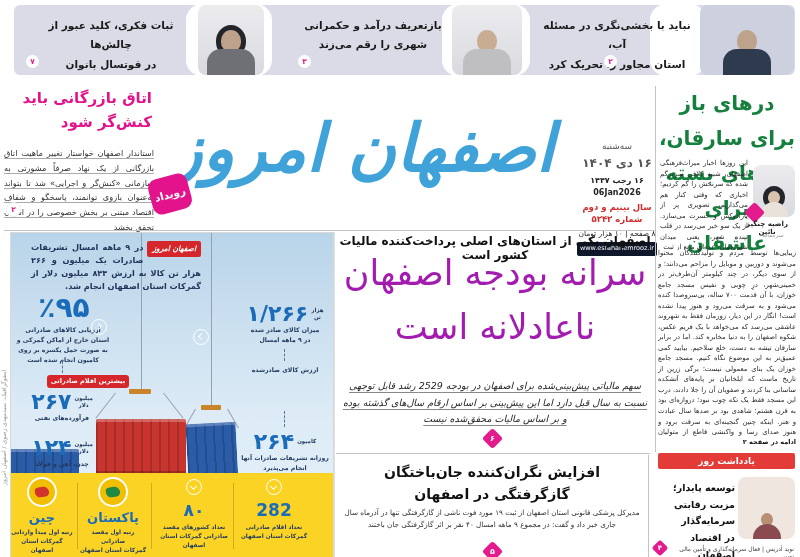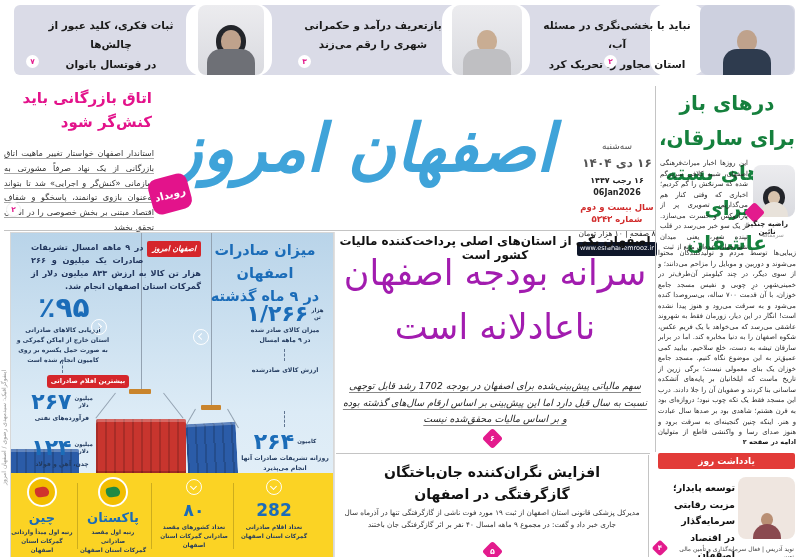--- a/index.html
+++ b/index.html
@@ -150,21 +150,21 @@
 
   <div class="a logo c" style="left:150px;top:80px;width:425px;height:140px;">
     <span>اصفهان امروز</span>
   </div>
 
   <div class="a datecol c" style="left:577px;top:140px;width:80px;">
     <div style="font-size:9px;color:#555;">سه‌شنبه</div>
     <div style="font-size:12px;color:#555;font-weight:bold;">۱۶ دی ۱۴۰۴</div>
     <div style="font-size:8px;color:#222;font-weight:bold;margin-top:3px;">۱۶ رجب ۱۴۴۷</div>
     <div style="font-size:8px;color:#222;font-weight:bold;">06Jan2026</div>
-    <div style="font-size:8.5px;color:#d12b2b;font-weight:bold;margin-top:2px;">سال بیست و دوم</div>
+    <div style="font-size:8.5px;color:#d12b2b;font-weight:bold;margin-top:2px;">سال بینیم و دوم</div>
     <div style="font-size:8.5px;color:#d12b2b;font-weight:bold;">شماره ۵۳۴۳</div>
     <div style="font-size:7.5px;color:#222;margin-top:2px;">۸ صفحه | ۱۰ هزار تومان</div>
     <div class="urlbar" style="margin-top:3px;">www.esfahanemrooz.ir</div>
   </div>
 
   <div class="a pinkhl r" style="left:12px;top:86px;width:140px;">اتاق بازرگانی باید
 کنش‌گر شود</div>
   <div class="a lead j pre" style="left:4px;top:146px;width:150px;">استاندار اصفهان خواستار تغییر ماهیت اتاق بازرگانی از یک نهاد صرفاً مشورتی به سازمانی «کنش‌گر و اجرایی» شد تا بتواند به‌عنوان بازوی توانمند، پاسخگو و شفاف اقتصاد مبتنی بر بخش خصوصی را در استان تحقق بخشد</div>
   <div class="a rouydad" style="left:150px;top:176px;">رویداد</div>
   <div class="a cbadge" style="left:6px;top:202px;border:1px solid #eee;"><span>۲</span></div>
@@ -207,21 +207,21 @@
     <div class="byline r" style="position:absolute;left:20px;top:71px;width:124px;">نوید آدریس | فعال سرمایه‌گذاری و تأمین مالی نوین</div>
     <div class="diamond" style="position:absolute;left:4px;top:68px;width:12px;height:12px;">
       <span style="line-height:12px;font-size:7px;">۴</span>
     </div>
   </div>
 
   <div class="a" style="left:336px;top:232px;width:318px;height:220px;">
     <div class="kicker c" style="position:absolute;left:2px;top:2px;width:314px;">اصفهان یکی از استان‌های اصلی پرداخت‌کننده مالیات کشور است</div>
     <div class="mainhl pre c" style="position:absolute;left:0;top:14px;width:318px;">سرانه بودجه اصفهان
 ناعادلانه است</div>
-    <div class="deck pre c" style="position:absolute;left:6px;top:146px;width:306px;">سهم مالیاتی پیش‌بینی‌شده برای اصفهان در بودجه 1702 رشد قابل توجهی نسبت به سال قبل دارد اما این پیش‌بینی بر اساس ارقام سال‌های گذشته بوده و بر اساس مالیات محقق‌شده نیست</div>
+    <div class="deck pre c" style="position:absolute;left:6px;top:146px;width:306px;">سهم مالیاتی پیش‌بینی‌شده برای اصفهان در بودجه 2529 رشد قابل توجهی نسبت به سال قبل دارد اما این پیش‌بینی بر اساس ارقام سال‌های گذشته بوده و بر اساس مالیات محقق‌شده نیست</div>
     <div class="diamond" style="position:absolute;left:149px;top:199px;">
       <span>۶</span>
     </div>
   </div>
 
   <div class="a hline" style="left:336px;top:453px;width:314px;"></div>
   <div class="a vline" style="left:648px;top:455px;height:102px;"></div>
 
   <div class="a" style="left:340px;top:459px;width:304px;height:98px;">
     <div class="gashl pre c" style="position:absolute;left:4px;top:2px;width:296px;">افزایش نگران‌کننده جان‌باختگان
@@ -246,22 +246,20 @@
     <div class="a cable" style="left:216px;top:176px;height:22px;transform:rotate(-30deg);transform-origin:top;"></div>
 
     <div class="a cont ridges c-red" style="left:85px;top:186px;width:90px;height:56px;"></div>
     <div class="a cont ridges c-blue" style="left:176px;top:190px;width:50px;height:60px;transform:rotate(-3deg);"></div>
     <div class="a cont ridges c-blue" style="left:-4px;top:216px;width:72px;height:30px;"></div>
 
     <div class="a igintro j" style="left:20px;top:8px;width:170px;">
       <span class="iglogo">اصفهان امروز</span><span>در ۹ ماهه امسال تشریفات صادرات یک میلیون و ۲۶۶ هزار تن کالا به ارزش ۸۴۳ میلیون دلار از گمرکات استان اصفهان انجام شد.</span>
     </div>
 
-    <div class="a igtitle pre c" style="left:190px;top:6px;width:128px;">میزان صادرات اصفهان
-در ۹ ماه گذشته</div>
 
     <div class="a pct c" style="left:18px;top:58px;width:70px;">٪۹۵</div>
     <div class="a smallcap pre c" style="left:2px;top:92px;width:100px;">ارزیابی کالاهای صادراتی
 استان خارج از اماکن گمرکی و
 به صورت حمل یکسره بر روی
 کامیون انجام شده است</div>
     <div class="a chev right" style="left:80px;top:86px;"></div>
     <div class="a chev left" style="left:182px;top:96px;"></div>
     <div class="a dash" style="left:50px;top:128px;height:12px;"></div>
 

